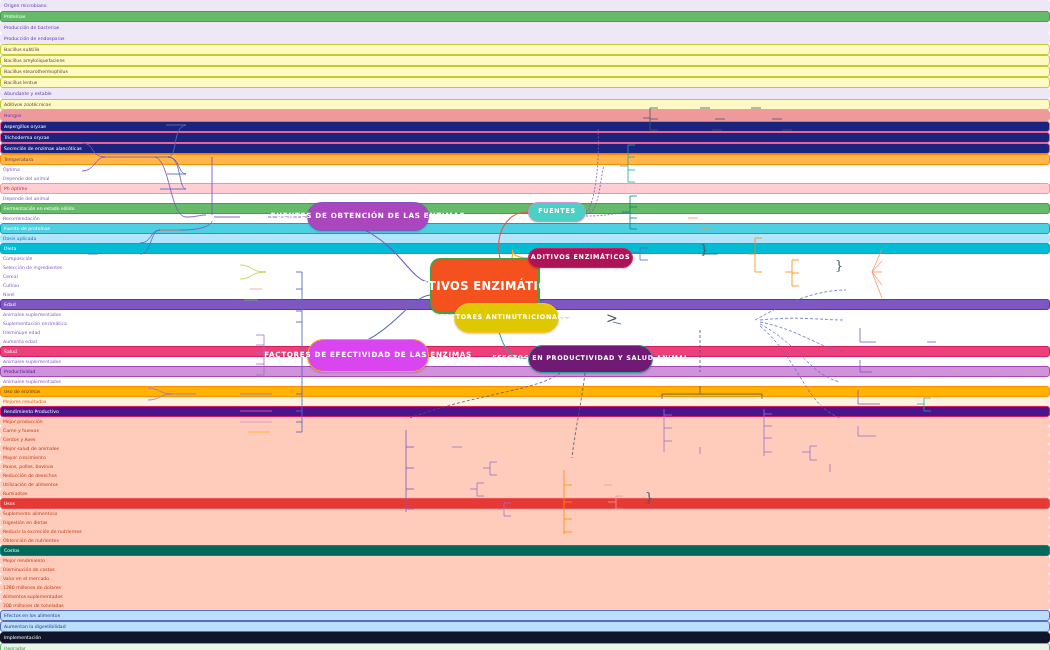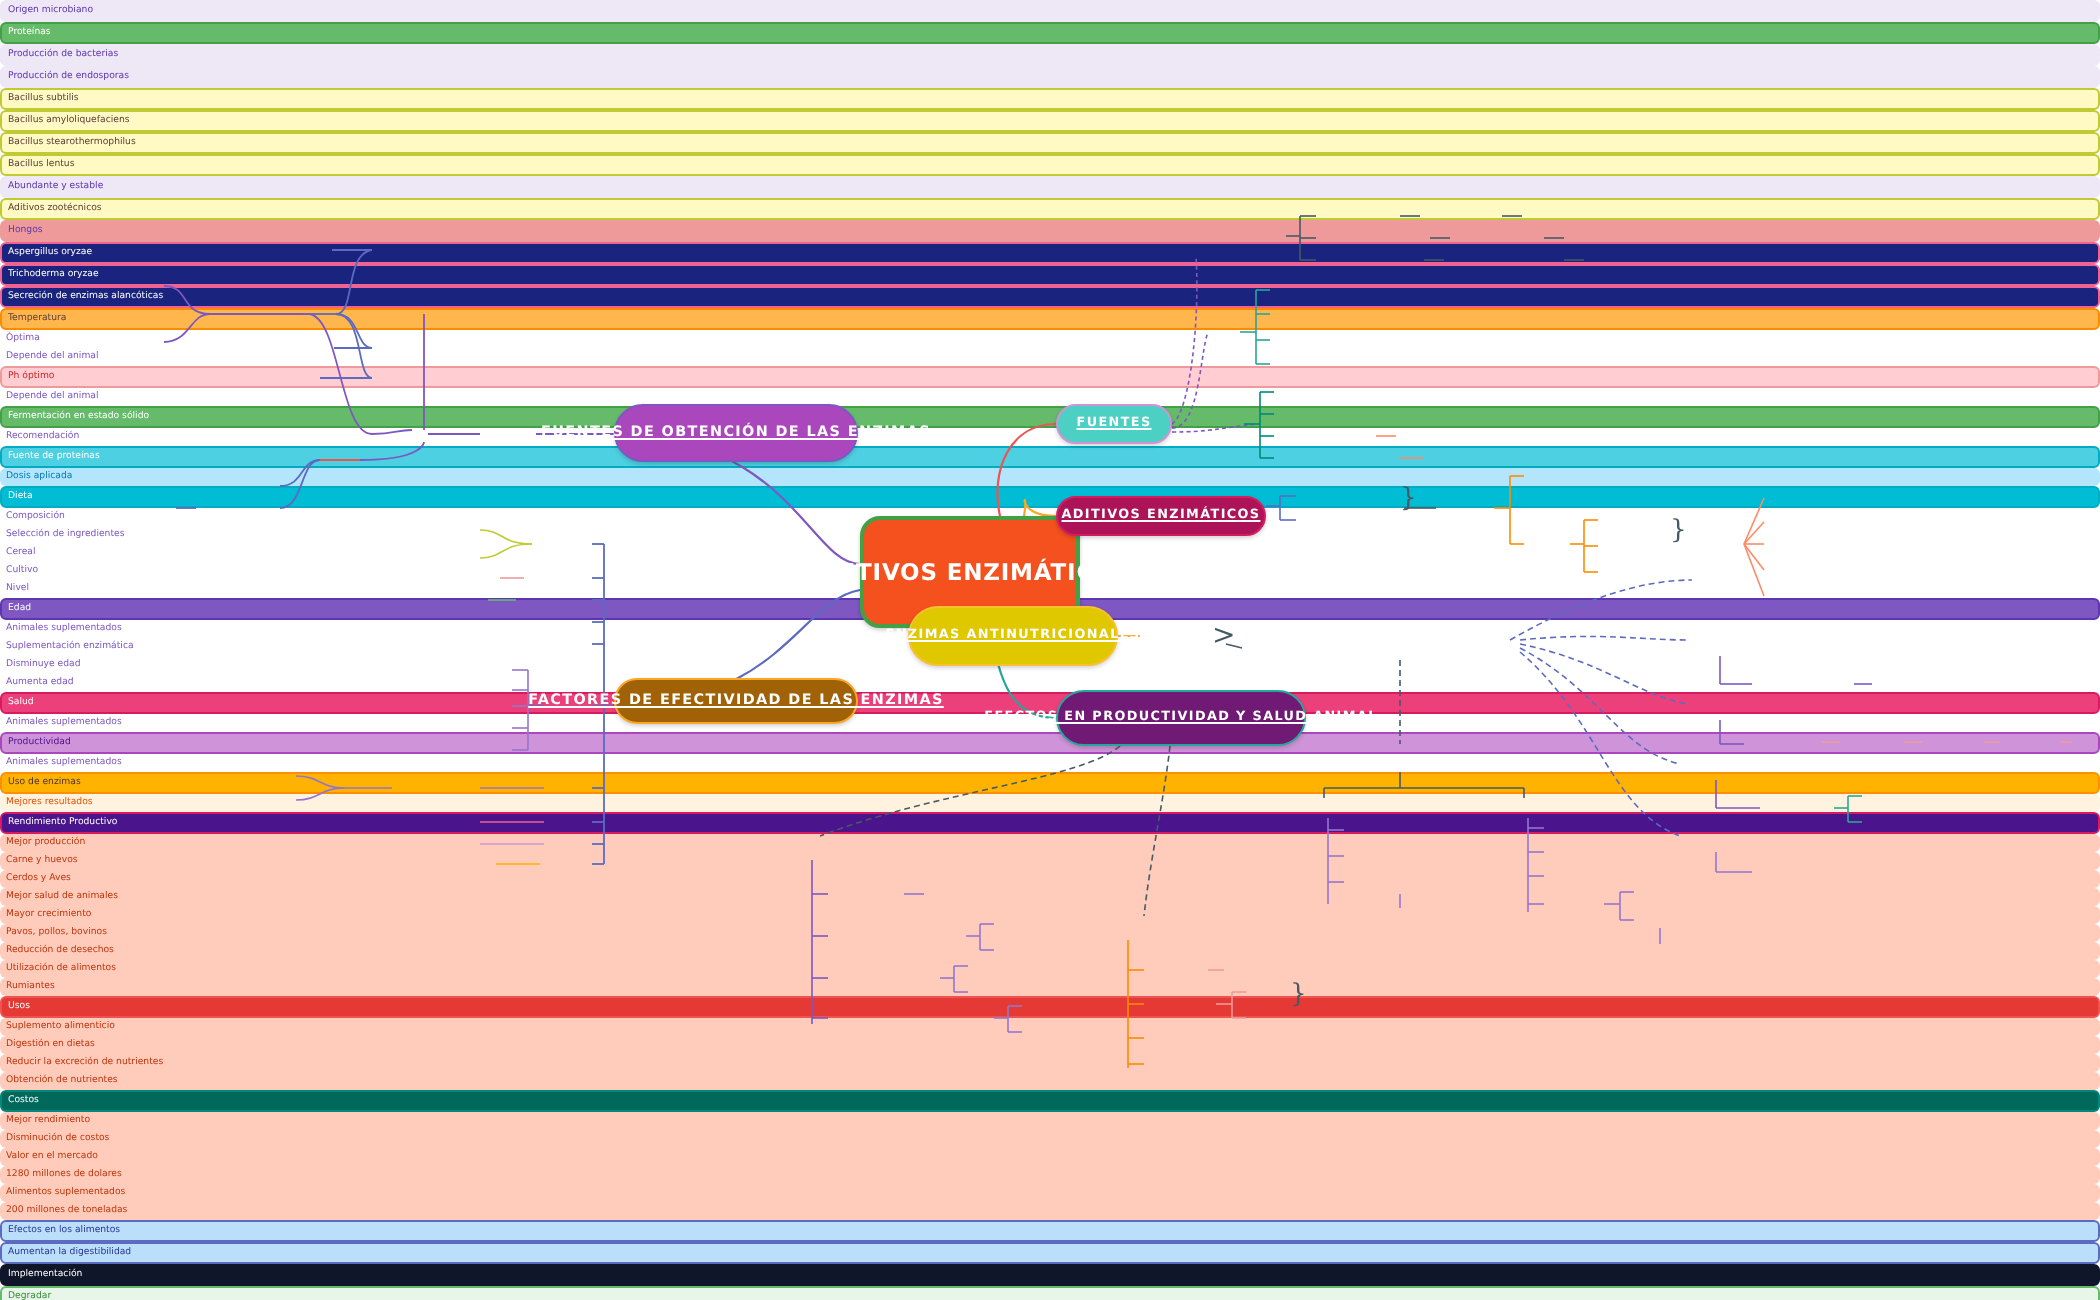--- a/index.html
+++ b/index.html
@@ -16,25 +16,25 @@
     width:110px;height:56px;left:430px;top:258px;
     background:#f4511e;border:2.5px solid #43a047;border-radius:10px;
     color:#ffffff;font-size:11.5px;font-weight:bold;line-height:1.25;
     letter-spacing:.4px;
     box-shadow:0 1px 2px rgba(0,0,0,.2);
   }
 
   
   .l1{border-radius:16px;font-size:7.2px;font-weight:bold;color:#fff;
       letter-spacing:.7px;line-height:1.5;padding:0 6px;
-      box-shadow:0 1px 2px rgba(0,0,0,.18);text-decoration:underline;}
+      box-shadow:0 1px 2px rgba(0,0,0,.18);}
   .l1.fuentes{left:307px;top:202px;width:122px;height:29px;
       background:#ab47bc;border:1.6px solid #7e57c2;}
-  .l1.factores-efect{left:307px;top:339px;width:122px;height:23px;
-      background:#a16207;border:1.6px solid #f9a825;}
+  .l1.factores-efect{left:307px;top:339px;width:122px;height:33px;
+      background:#d946ef;border:1.6px solid #f9a825;}
   .l1.enzimas{left:528px;top:202px;width:58px;height:20px;
       background:#4dd0c4;border:1.6px solid #ce93d8;font-size:6.4px;}
   .l1.aditivos{left:528px;top:248px;width:105px;height:20px;
       background:#ad1457;border:1.6px solid #d81b60;font-size:6.4px;}
   .l1.factores-anti{left:454px;top:303px;width:105px;height:30px;
       background:#e0c800;border:1.6px solid #fbc02d;font-size:6.4px;}
   .l1.efectos{left:528px;top:345px;width:125px;height:28px;
       background:#701a75;border:1.6px solid #26a69a;font-size:6.4px;font-weight:bold;}
 
   
@@ -268,21 +268,21 @@
   <line x1="616" y1="496" x2="623" y2="496" stroke="#ef9a9a" stroke-width=".8"></line>
   <line x1="616" y1="509" x2="623" y2="509" stroke="#ef9a9a" stroke-width=".8"></line>
 </svg>
 
 <div class="node central">ADITIVOS ENZIMÁTICOS</div>
 
 <div class="node l1 fuentes">FUENTES DE OBTENCIÓN DE LAS ENZIMAS</div>
 <div class="node l1 factores-efect">FACTORES DE EFECTIVIDAD DE LAS ENZIMAS</div>
 <div class="node l1 enzimas">FUENTES</div>
 <div class="node l1 aditivos">ADITIVOS ENZIMÁTICOS</div>
-<div class="node l1 factores-anti">ENZIMAS ANTINUTRICIONALES</div>
+<div class="node l1 factores-anti">FACTORES ANTINUTRICIONALES</div>
 <div class="node l1 efectos">EFECTOS EN PRODUCTIVIDAD Y SALUD ANIMAL</div>
 
 <div class="n c-lav" style="left:240px;top:213px;">Origen microbiano</div>
 <div class="n c-green" style="left:197px;top:213px;">Proteínas</div>
 <div class="n c-lav" style="left:157px;top:153px;">Producción de bacterias</div>
 <div class="n c-lav" style="left:105px;top:140px;">Producción de endosporas</div>
 <div class="n c-yellow" style="left:105px;top:121px;">Bacillus subtilis</div>
 <div class="n c-yellow" style="left:8px;top:140px;">Bacillus amyloliquefaciens</div>
 <div class="n c-yellow" style="left:5px;top:167px;">Bacillus stearothermophilus</div>
 <div class="n c-yellow" style="left:88px;top:167px;">Bacillus lentus</div>

